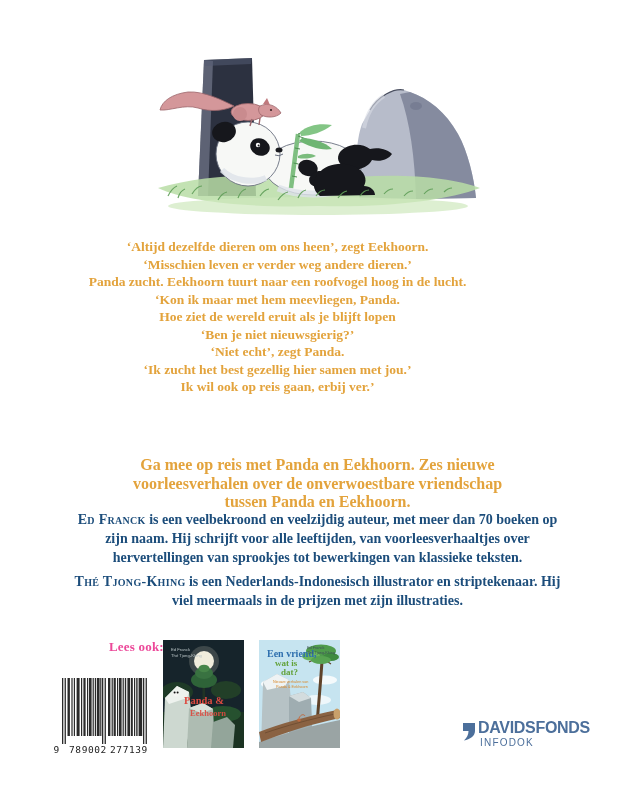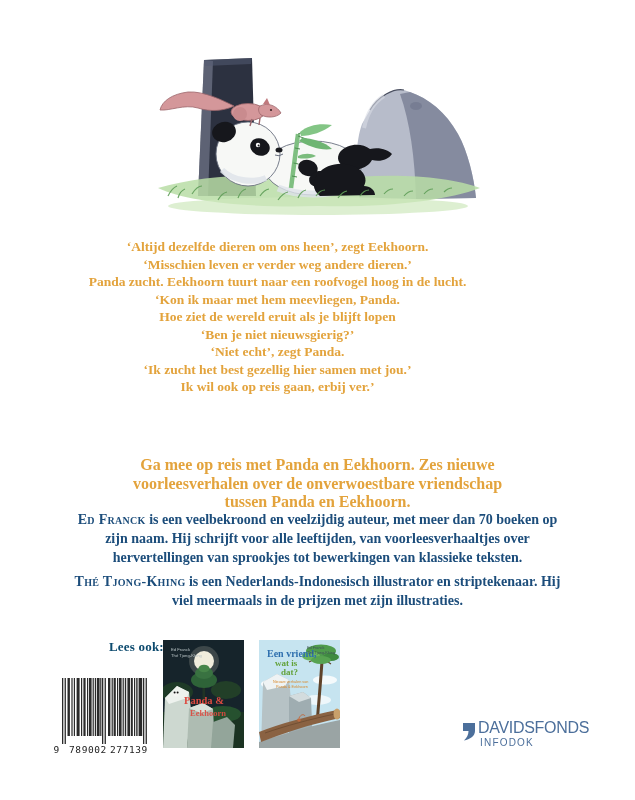--- a/index.html
+++ b/index.html
@@ -16,40 +16,40 @@
     position:absolute;left:0;right:0;top:456px;margin:0 auto;width:400px;text-align:center;
     color:#E3A33C;font-size:16px;line-height:18.5px;font-weight:600;
   }
   .authors{
     position:absolute;left:0;right:0;top:510px;margin:0 auto;width:492px;text-align:center;
     color:#1C4D7B;font-size:14px;line-height:19px;font-weight:600;
   }
   .authors p{margin:0 0 5px 0;}
   .name{font-variant:small-caps;letter-spacing:.3px;}
   .leesook{
-    position:absolute;left:109px;top:639px;color:#0c4a6e;
+    position:absolute;left:109px;top:639px;color:#ec4899;
     font-size:13px;font-weight:700;letter-spacing:.2px;
   }
   .barcode{position:absolute;left:50px;top:678px;}
   .bcnum{font-family:"DejaVu Sans Mono","Liberation Mono",monospace;font-size:9.5px;fill:#222;}
   .book{position:absolute;top:640px;}
   .book1{left:163px;}
   .book2{left:259px;}
   .bk1title{font-family:"Liberation Serif",serif;font-weight:bold;fill:#DD4A40;}
   .bk1auth{font-family:"Liberation Sans",sans-serif;fill:#b9c4c6;}
   .bk2t1{font-family:"Liberation Serif",serif;font-weight:bold;fill:#2E6FAE;}
   .bk2t2{font-family:"Liberation Serif",serif;font-weight:bold;fill:#63A23A;}
   .bk2sub{font-family:"Liberation Sans",sans-serif;fill:#D98A2E;}
   .bk2auth{font-family:"Liberation Sans",sans-serif;fill:#3E5258;}
   .logo{
     position:absolute;left:462px;top:720px;display:flex;align-items:flex-start;
     color:#4C6F9B;font-family:"Liberation Sans",sans-serif;
   }
   .logo-icon{margin-top:2px;margin-right:2px;}
-  .logo-name{font-size:16px;font-weight:400;letter-spacing:-.3px;line-height:16px;}
+  .logo-name{font-size:16px;font-weight:700;letter-spacing:-.3px;line-height:16px;}
   .logo-imprint{font-size:10px;font-weight:400;letter-spacing:1.2px;line-height:14px;margin-left:2px;}
 </style>
 </head>
 <body>
 
 <div class="page">
 
   <svg class="illu" width="352" height="168" viewBox="0 0 352 168">
 
     <path d="M56,12 L104,10 L108,148 L50,148 Z" fill="#2c3140"></path>

